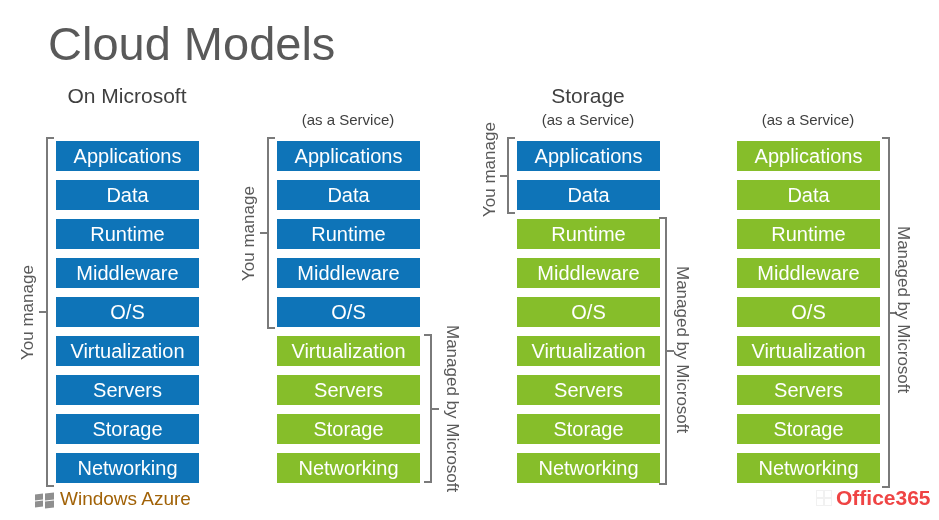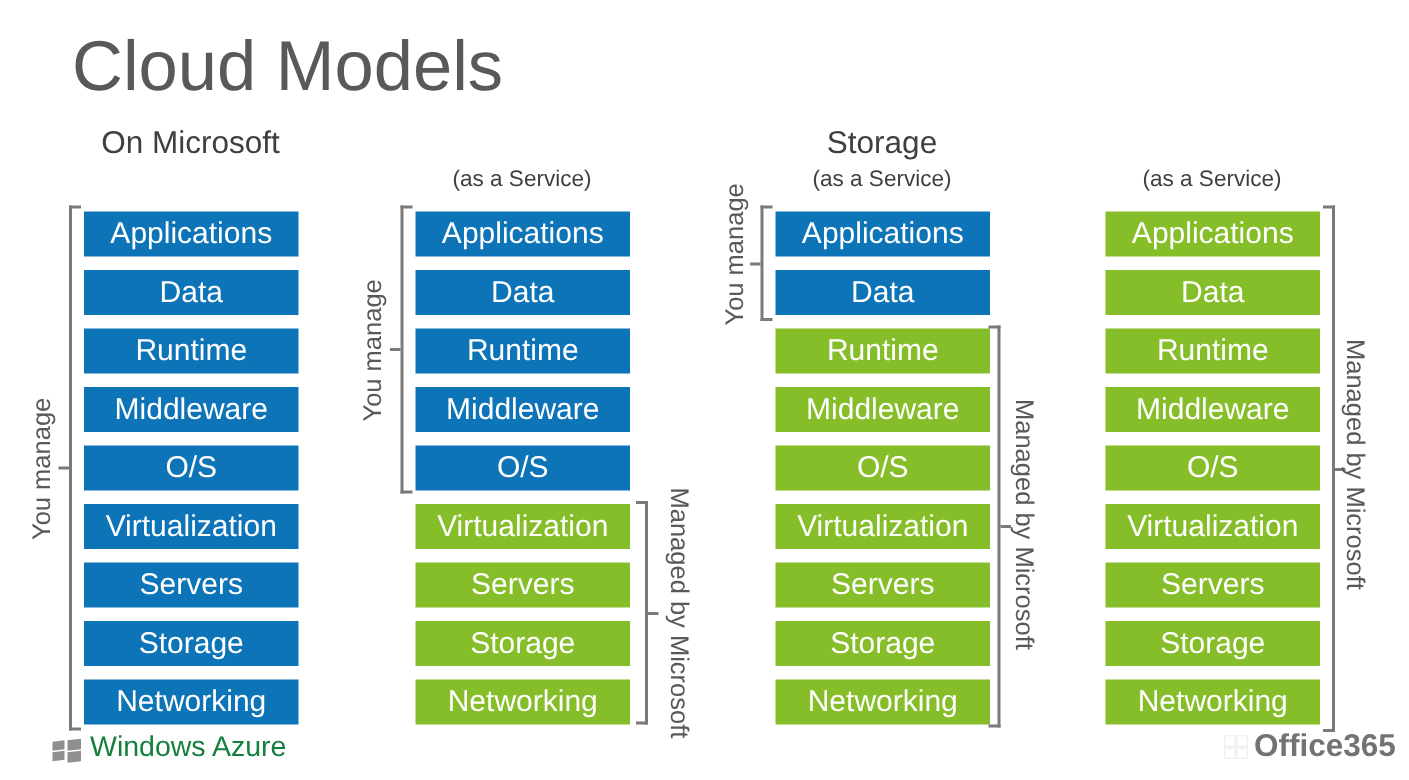--- a/index.html
+++ b/index.html
@@ -44,33 +44,33 @@
   .vlabel{
     position:absolute;width:22px;color:#595959;font-size:17px;
     writing-mode:vertical-rl;text-align:center;display:flex;
     align-items:center;justify-content:center;white-space:nowrap;
   }
   .vlabel.up{transform:rotate(180deg);}
 
   
   .azure{
     position:absolute;left:35px;top:488px;display:flex;align-items:center;
-    gap:6px;color:#15803d;font-size:19px;font-weight:300;
+    gap:6px;color:#a16207;font-size:19px;font-weight:300;
   }
   .flag{position:relative;width:19px;height:17px;}
   .flag div{position:absolute;background:#8f8f8f;}
   .flag .p1{left:0;top:3px;width:8px;height:6px;transform:skewY(-8deg);}
   .flag .p2{left:10px;top:2px;width:9px;height:6.5px;transform:skewY(-6deg);}
   .flag .p3{left:0;top:10.5px;width:8px;height:6px;transform:skewY(-8deg);}
   .flag .p4{left:10px;top:10px;width:9px;height:6.5px;transform:skewY(-6deg);}
 
   
   .watermark{
     position:absolute;left:816px;top:486px;display:flex;align-items:center;
-    gap:4px;color:#737373;font-size:21px;font-weight:bold;
+    gap:4px;color:#ef4444;font-size:21px;font-weight:bold;
   }
   .wicon{position:relative;width:16px;height:16px;}
   .wicon div{position:absolute;width:6px;height:6px;border:1.5px solid #f1f1f1;}
   .wicon .s1{left:0;top:0;}
   .wicon .s2{left:8px;top:0;}
   .wicon .s3{left:0;top:8px;}
   .wicon .s4{left:8px;top:8px;}
 </style>
 </head>
 <body>

